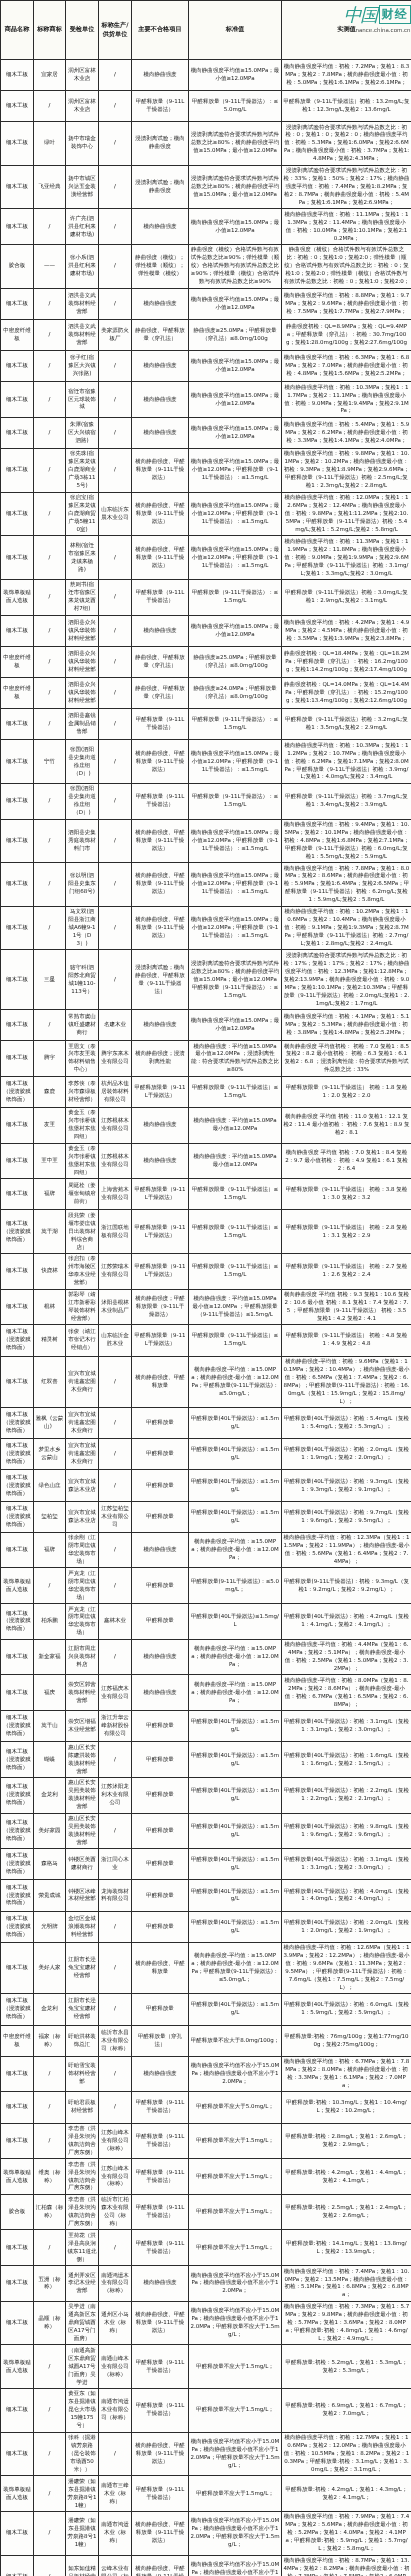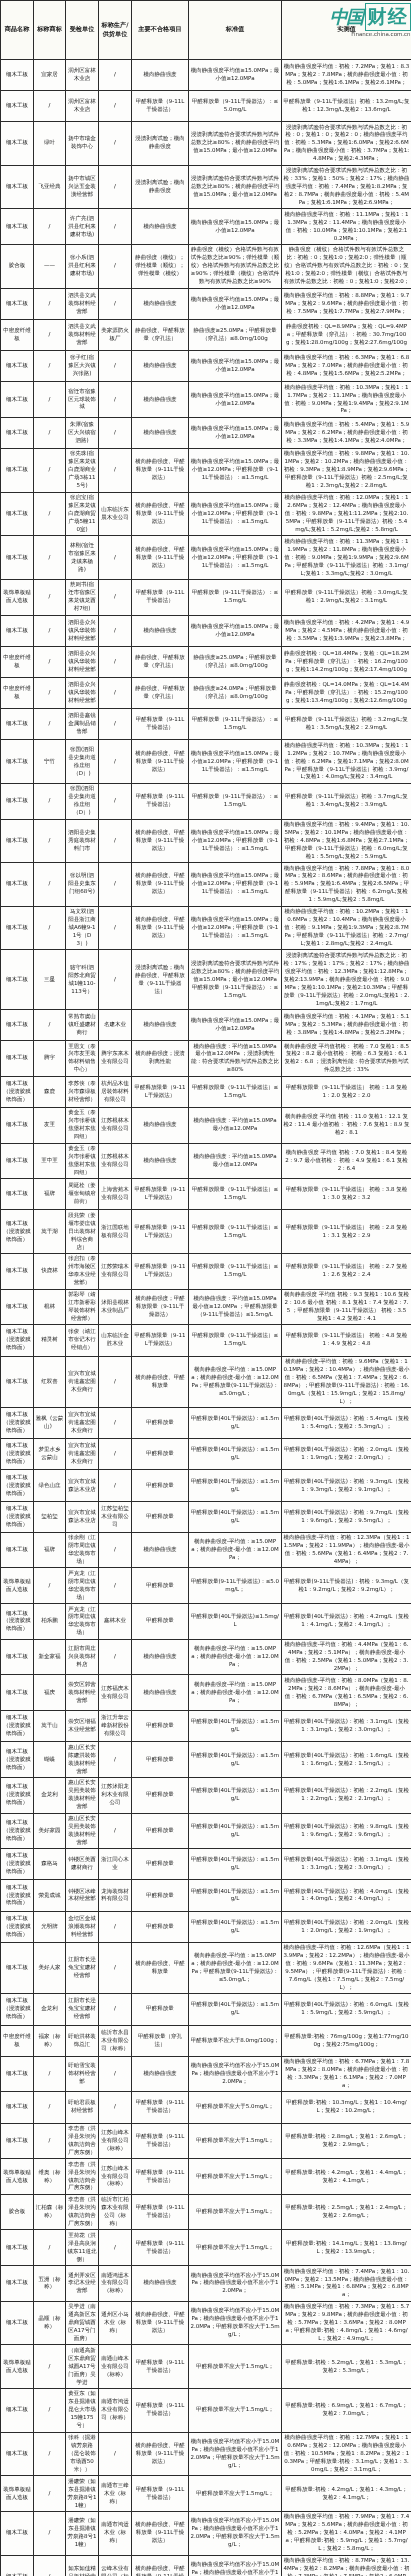--- a/index.html
+++ b/index.html
@@ -50,27 +50,27 @@
   }
   .wm-top .logo-row{
     display:flex;
     align-items:center;
     justify-content:flex-end;
     gap:2.1px;
   }
   .logo-zg{
     color:#2a9d8f;
     font-size:18px;
-    font-weight:bold;
+    font-weight:normal;
     font-style:italic;
     letter-spacing:-1.4px;
   }
   .logo-cj{
     color:#2a9d8f;
-    font-size:19px;
+    font-size:12px;
     font-weight:bold;
     border:1.4px solid #2a9d8f;
     padding:0 1.4px;
     letter-spacing:1.4px;
   }
   .logo-url{
     font-size:5.5px;
     color:#444;
     margin-top:0.7px;
   }

